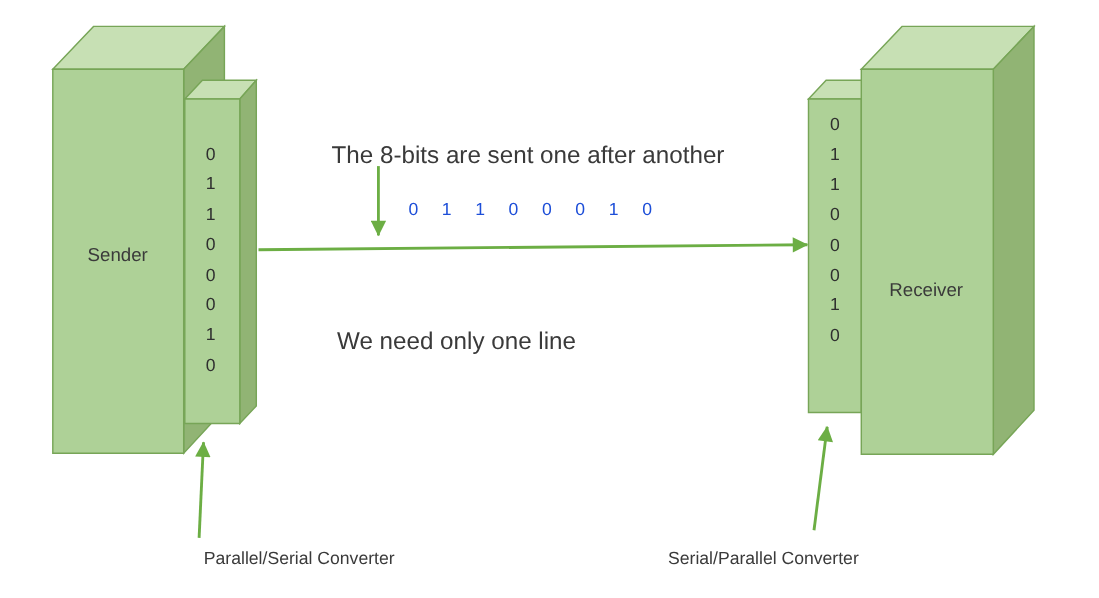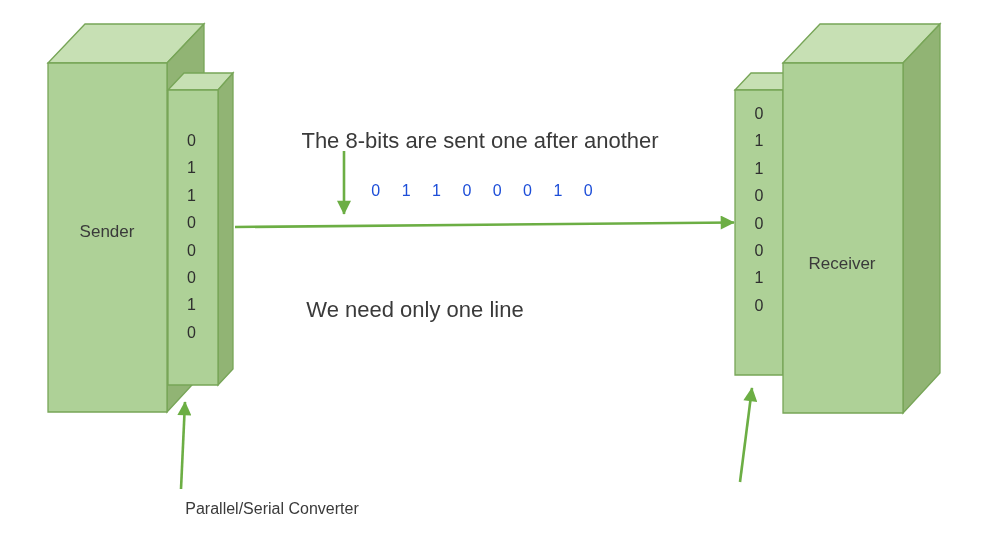--- a/index.html
+++ b/index.html
@@ -87,20 +87,21 @@
   <div class="label box-label" style="left:842px;top:221px;margin-top:33px;">Receiver</div>
 
   <div class="label caption" style="left:480px;top:128px;">The 8-bits are sent one after another</div>
 
   <div class="label serial-bits" style="left:482px;top:182px;">0 1 1 0 0 0 1 0</div>
 
   <div class="label caption" style="left:415px;top:297px;text-align:right;">We need only one line</div>
 
   <div class="label caption-small" style="left:272px;top:500px;">Parallel/Serial Converter</div>
 
+  <div class="label caption-small" style="left:694px;top:500px;">Serial/Parallel Converter</div>
 
   <div class="bit-col" style="left:165px;top:127px;width:53px;">
       <div>0</div>
       <div>1</div>
       <div>1</div>
       <div>0</div>
       <div>0</div>
       <div>0</div>
       <div>1</div>
       <div>0</div>

